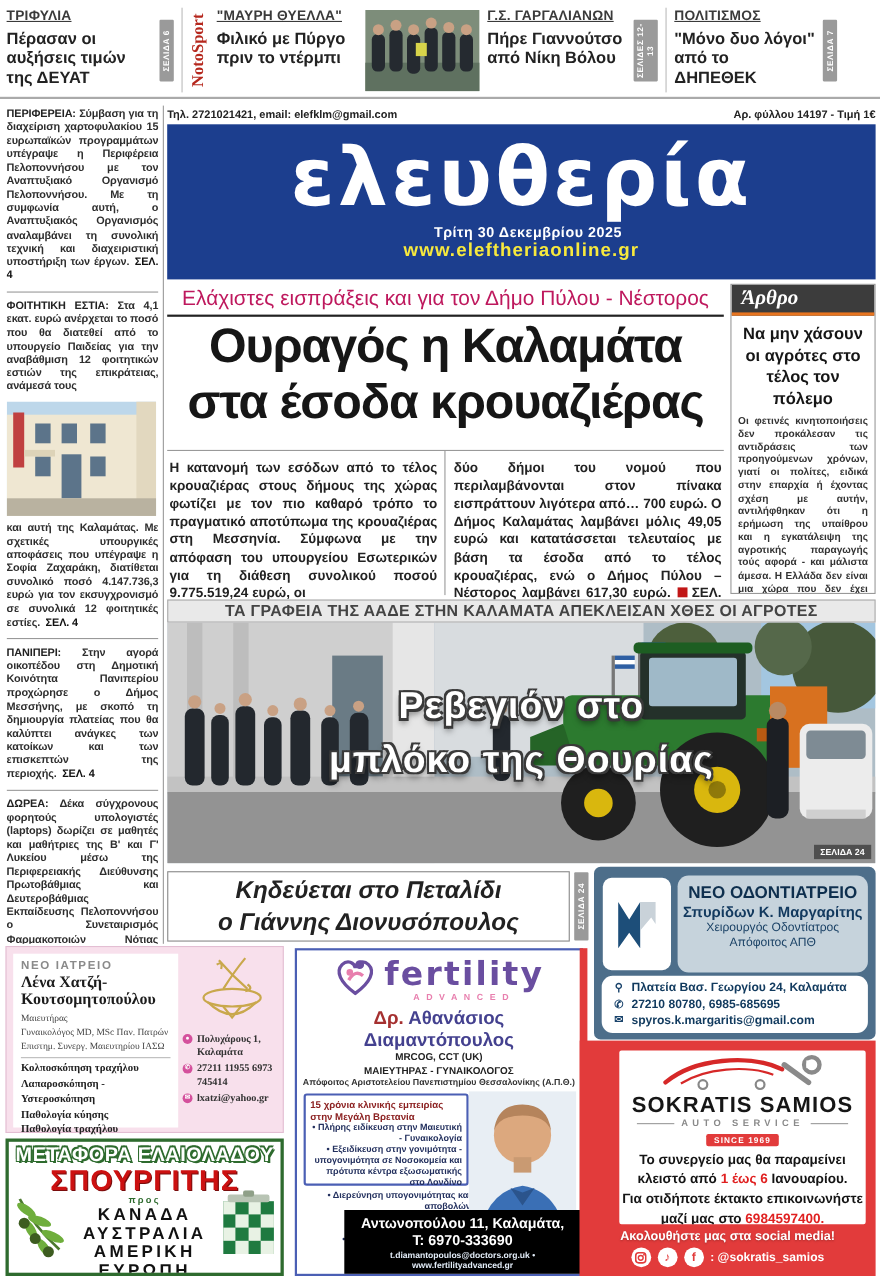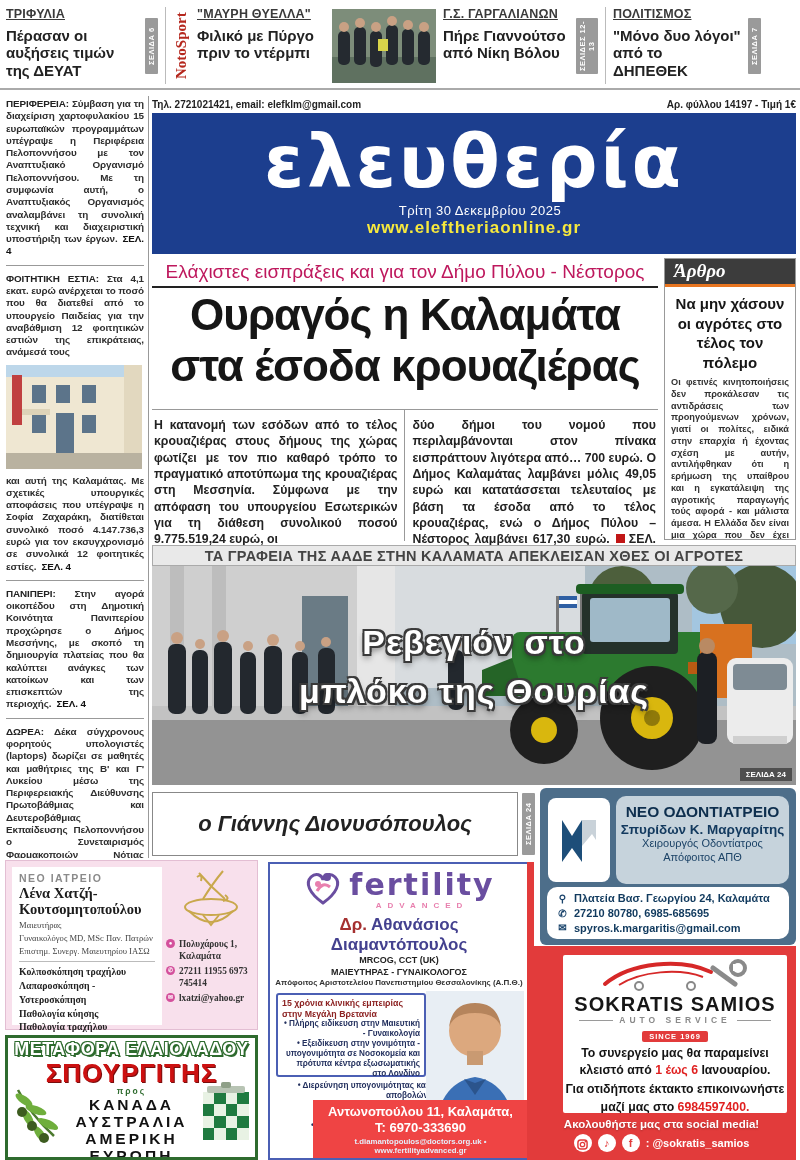--- a/index.html
+++ b/index.html
@@ -30,21 +30,21 @@
   .sb-photo { width:136px; height:104px; margin:6px 0; }
   .main-vrule { left:148px; top:96px; width:1px; height:762px; background:#999; }
 
   
   .mh-row { top:99px; left:152px; width:644px; display:flex; justify-content:space-between;
             font-size:10px; font-weight:bold; color:#222; }
   .masthead { top:113px; left:152px; width:644px; height:141px; background:#1c3e8e; color:#fff;
               text-align:center; display:flex; flex-direction:column; justify-content:center; }
   .mh-logo { font-family:"DejaVu Sans", sans-serif; font-size:72px; font-weight:bold; letter-spacing:3px;
              line-height:1; transform:scaleY(1.02); margin-top:-4px; }
-  .mh-date { font-size:13px; font-weight:normal; margin-top:6px; letter-spacing:.5px;padding-left:12px; }
+  .mh-date { font-size:13px; font-weight:bold; margin-top:6px; letter-spacing:.5px;padding-left:12px; }
   .mh-site { font-size:17px; font-weight:bold; color:#f7e93d; letter-spacing:1px; }
 
   
   .kicker { top:261px; left:152px; width:506px; font-size:19px; font-weight:normal; color:#be185d;
             border-bottom:2px solid #222; padding-bottom:3px;text-align:center; }
   .headline { top:290px; left:152px; width:506px; text-align:center; font-size:44px; font-weight:bold;
               line-height:1.15; letter-spacing:-1px; color:#161616; }
   .bodycols { top:409px; left:152px; width:506px; height:132px; border-top:1px solid #999; display:flex; }
   .bodycol { flex:1; padding:7px 6px 0 2px; font-size:12.3px; font-weight:bold; text-align:justify; line-height:1.33; color:#222; }
   .bodycol.right { padding:7px 2px 0 8px; border-left:1px solid #999; }
@@ -125,21 +125,21 @@
   .f-cred { font-size:9px; font-weight:bold; color:#222; line-height:1.3; }
   .f-cred3 { font-size:8px; font-weight:bold; color:#333; }
   .f-mid { position:relative; height:152px; margin-top:4px; }
   .f-box { position:absolute; left:6px; top:2px; width:150px; height:84px; border:2px solid #4b5fb4; border-radius:3px;
            padding:3px 4px; text-align:left; }
   .f-btitle { font-size:8.8px; font-weight:bold; color:#8c2222; line-height:1.2; }
   .f-item { font-size:8.2px; font-weight:bold; color:#23305e; line-height:1.22; text-align:right; }
   .f-item::before { content:"• "; }
   .f-bullets { position:absolute; left:6px; top:90px; width:152px; }
   .f-photo { position:absolute; right:4px; top:0; width:98px; height:150px; }
-  .f-footer { position:absolute; left:0; right:0; bottom:0; background:#ef4444; color:#fff; padding:4px 2px 3px;margin-left:43px; }
+  .f-footer { position:absolute; left:0; right:0; bottom:0; background:#000000; color:#fff; padding:4px 2px 3px;margin-left:43px; }
   .f-f1 { font-size:13px; font-weight:bold; line-height:1.25; }
   .f-f3 { font-size:7.8px; font-weight:bold; color:#e4eefa; margin-top:1px; }
 
   
   .redstrip { top:862px; left:527px; width:7px; height:298px; background:#e23b3b; }
   .auto { top:946px; left:527px; width:269px; height:214px; background:#e23b3b; padding:9px 9px 0; }
   .a-panel { background:#fff; border-radius:2px; height:158px; text-align:center; padding-top:3px; overflow:hidden;margin-left:27px; }
   .a-name { font-size:20px; font-weight:bold; letter-spacing:1px; color:#161616; line-height:1; margin-top:-2px; }
   .a-subrow { display:flex; align-items:center; justify-content:center; gap:6px; margin-top:1px; }
   .a-subline { width:34px; height:1px; background:#9a9a9a; }
@@ -333,20 +333,21 @@
       <circle cx="555" cy="80" r="8" fill="#b98a63"></circle>
     </svg>
     <div class="overlay">
       <span style="display:block;">Ρεβεγιόν στο</span>
       <span style="display:block;">μπλόκο της Θουρίας</span>
     </div>
     <div class="ph-badge">ΣΕΛΙΔΑ 24</div>
   </div>
 
   <div class="abs funeral">
+    <span>Κηδεύεται στο Πεταλίδι</span>
     <span>ο Γιάννης Διονυσόπουλος</span>
   </div>
   <div class="abs vbadge fun-badge">ΣΕΛΙΔΑ 24</div>
 
   <div class="abs dentist">
     <div class="d-logo">
       <svg width="62" height="84" viewBox="0 0 62 84">
         <path d="M14 22 L14 64 L24 50 L34 64 L34 22 L24 38 Z" fill="#1d4e79"></path>
         <path d="M34 22 L34 48 L44 36 L48 42 L48 22 Z" fill="#c9d2d9"></path>
       </svg>

